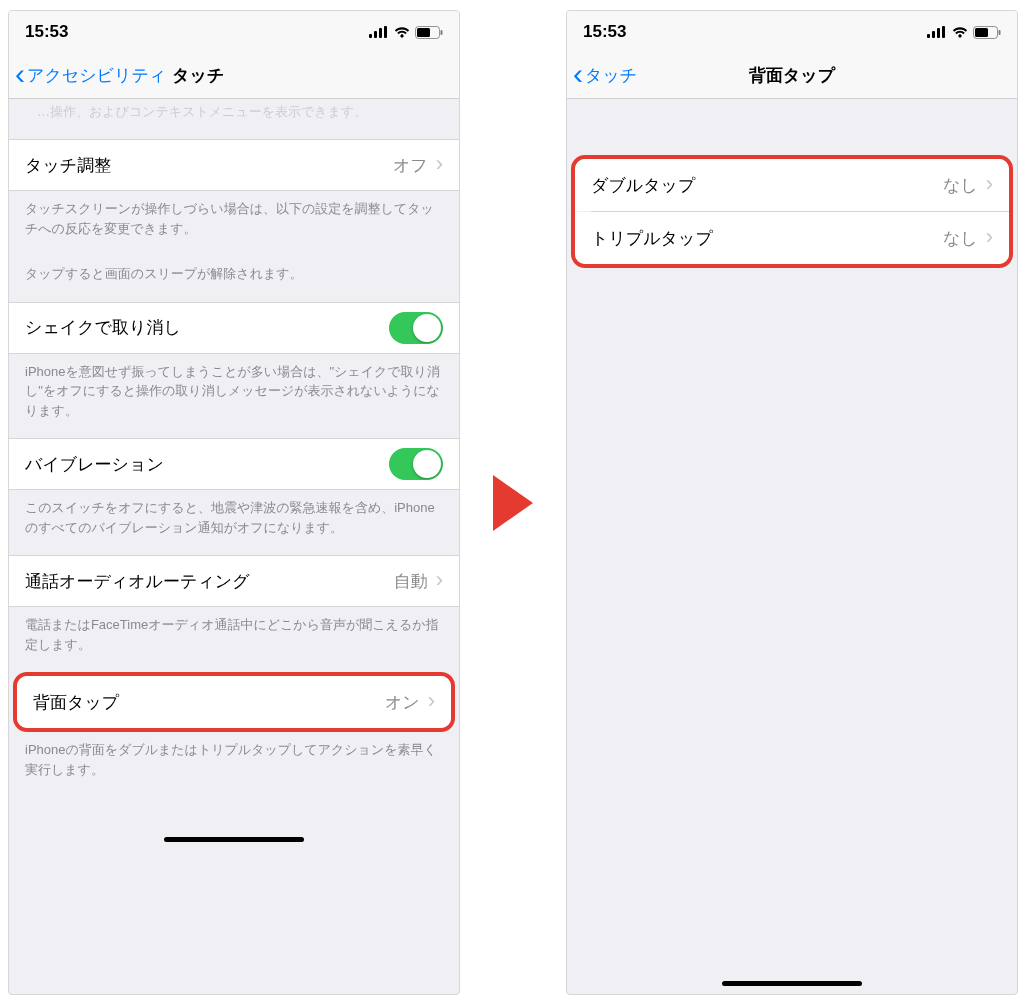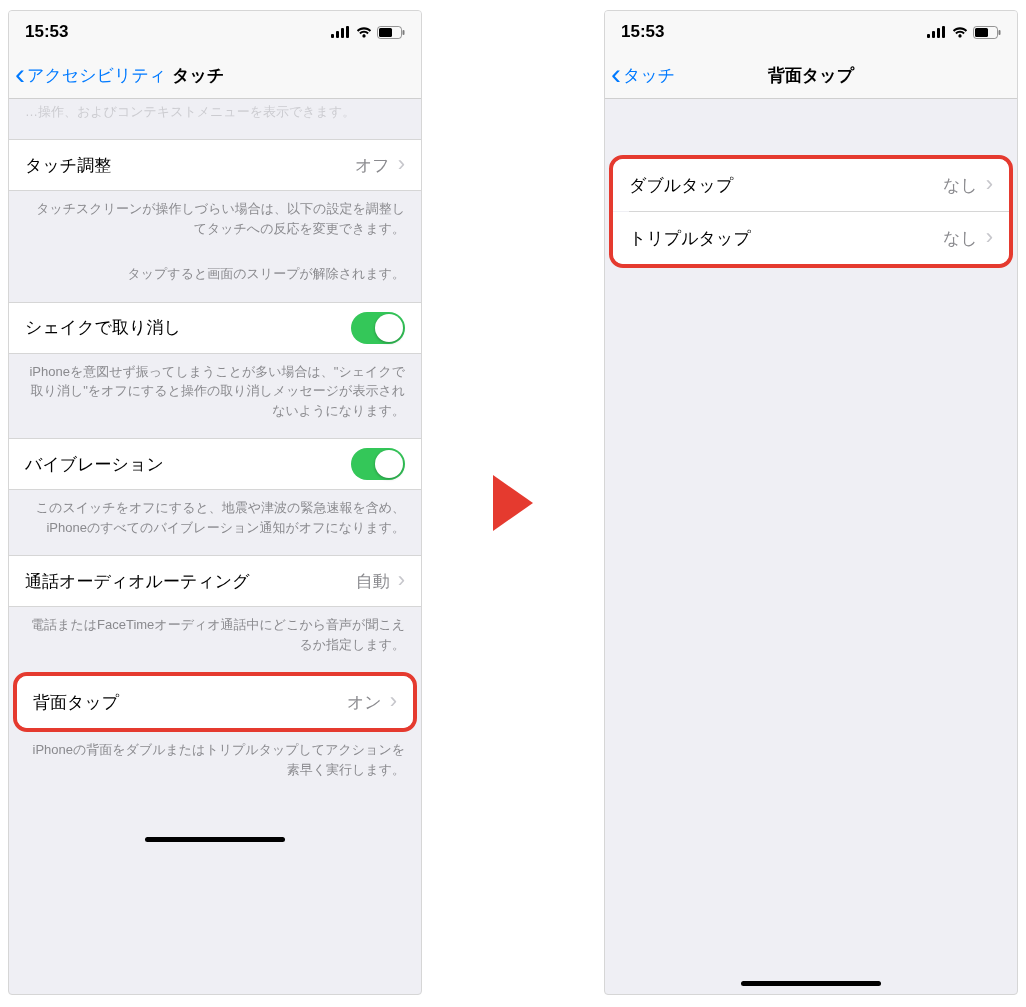--- a/index.html
+++ b/index.html
@@ -1,19 +1,19 @@
 <!DOCTYPE html>
 <html><head>
 <meta charset="utf-8">
 <style>
   * { box-sizing: border-box; margin: 0; padding: 0; }
   html, body { width: 1026px; height: 1007px; background: #fff; font-family: -apple-system, "Helvetica Neue", Arial, sans-serif; }
   .stage { display: flex; align-items: flex-start; justify-content: space-between; padding: 10px 8px; }
   .phone {
-    width: 414px;
+    width: 452px;
     border: 1px solid #d6d6d6;
     border-radius: 4px;
     background: #efeff4;
     overflow: hidden;
     display: flex;
     flex-direction: column;
   }
   .phone-left { height: 985px; }
   .phone-right { height: 985px; }
 
@@ -66,20 +66,21 @@
   }
 
   
   .content { flex: 1; overflow: hidden; }
   .cut-note {
     font-size: 13px;
     color: #8a8a8e;
     padding: 4px 16px 10px;
     white-space: nowrap;
     overflow: hidden;
+    margin-left: 12px;
   }
   .cell {
     background: #fff;
     border-top: 1px solid #d6d6d6;
     border-bottom: 1px solid #d6d6d6;
     min-height: 52px;
     display: flex;
     align-items: center;
     padding: 0 16px;
     font-size: 17px;
@@ -88,21 +89,20 @@
     gap: 37px;
   }
   .cell-right { display: flex; align-items: center; gap: 8px; }
   .cell-value { color: #8a8a8e; font-size: 17px; }
   .disclosure { color: #c7c7cc; font-size: 22px; font-weight: 300; margin-top:-3px;}
   .footer-note {
     font-size: 13px;
     color: #8a8a8e;
     padding: 8px 16px 18px;
     line-height: 1.5;
-    text-align: right;
   }
   .gap-top-sm { margin-top: 8px; }
 
   
   .switch {
     width: 54px; height: 32px;
     background: #34c759;
     border-radius: 16px;
     position: relative;
   }

